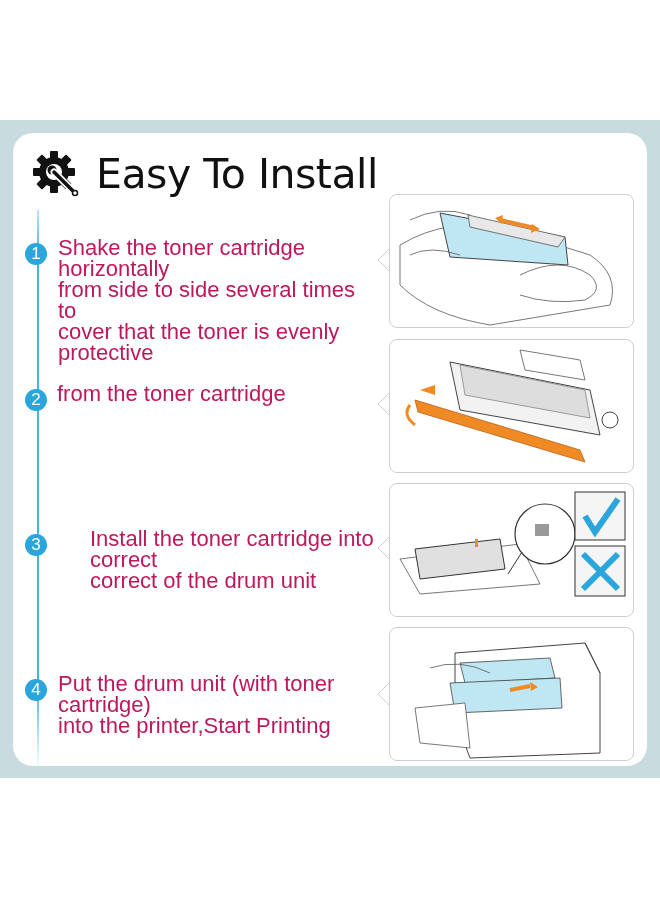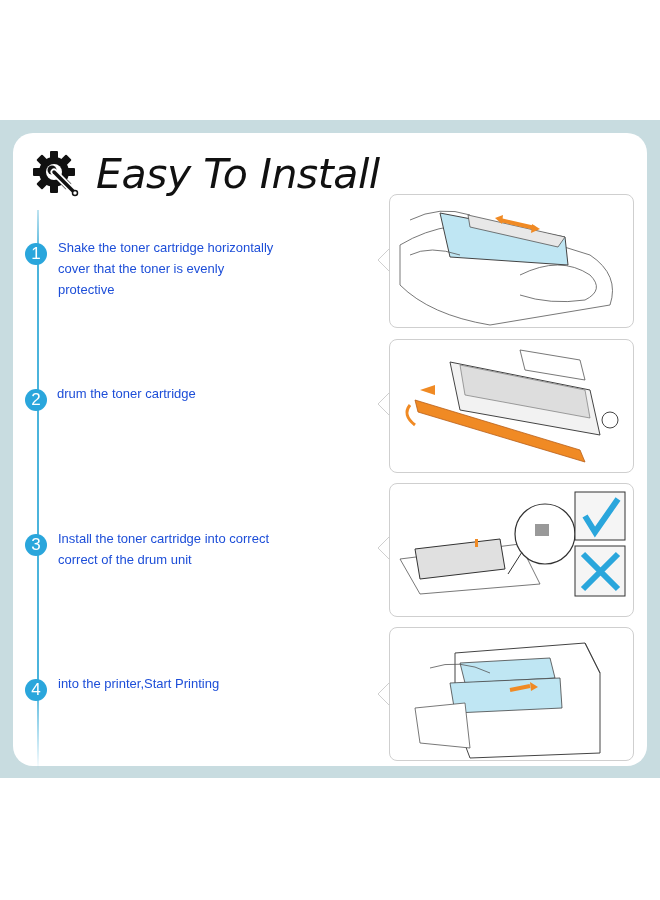--- a/index.html
+++ b/index.html
@@ -3,27 +3,27 @@
 <meta charset="utf-8">
 <style>
   html, body { margin:0; padding:0; }
   body { width:660px; height:900px; background:#ffffff; position:relative; overflow:hidden;
          font-family:"Liberation Sans", sans-serif; }
   .band { position:absolute; left:0; top:120px; width:660px; height:658px; background:#c8dce0; }
   .card { position:absolute; left:13px; top:133px; width:634px; height:633px; background:#ffffff;
           border-radius:20px; }
   .title-row { position:absolute; left:30px; top:146px; height:56px; display:flex; align-items:center; }
   .title-icon { width:52px; height:52px; margin-right:14px; }
-  .title { font-family:"DejaVu Sans", sans-serif; font-size:41px; color:#111; letter-spacing:-0.5px;font-style:italic; }
+  .title { font-family:"DejaVu Sans", sans-serif; font-size:41px; color:#111; letter-spacing:-0.5px; }
   .timeline { position:absolute; left:37px; top:210px; width:2px; height:560px;
               background:linear-gradient(#bfe3f0, #4bb4dc 8%, #4bb4dc 85%, rgba(75,180,220,0)); }
   .step { position:absolute; left:25px; }
   .badge { position:absolute; left:0; width:22px; height:22px; border-radius:50%; background:#2aa6dc;
            color:#fff; font-size:17px; line-height:22px; text-align:center; }
-  .step-text { position:absolute; left:33px; width:320px; font-size:13px; line-height:21px; color:#1d4ed8; }
+  .step-text { position:absolute; left:33px; width:320px; font-size:22px; line-height:21px; color:#be185d; }
   .panel { position:absolute; left:389px; width:243px; height:132px; border:1px solid #cfcfcf;
            border-radius:8px; background:#fff; overflow:hidden; }
   .pointer { position:absolute; left:378px; width:12px; height:24px; }
   .panel svg { width:100%; height:100%; }
 </style>
 </head>
 <body>
 
 <div class="band"></div>
 <div class="card"></div>
@@ -51,20 +51,21 @@
   </svg>
   <span class="title">Easy To Install</span>
 </div>
 
 <div class="timeline"></div>
 
 <div class="step" style="top:240px;">
   <div class="badge" style="top:3px;">1</div>
   <div class="step-text" style="top:-3px;">
     <div>Shake the toner cartridge horizontally</div>
+    <div>from side to side several times to</div>
     <div>cover that the toner is evenly</div>
     <div>protective</div>
   </div>
 </div>
 <svg class="pointer" style="top:248px;" viewBox="0 0 12 24">
     <path d="M12 0 L0 12 L12 24" fill="#fff" stroke="#cfcfcf"></path>
   </svg>
 <div class="panel" style="top:194px;">
   <svg viewBox="0 0 243 132">
     <path d="M10 50 Q60 20 120 35 L200 60 Q230 80 220 110 L100 130 Q40 120 10 90 Z" fill="none" stroke="#555" stroke-width="0.8"></path>
@@ -75,41 +76,41 @@
     <polygon points="105,23 113,20 112,29" fill="#f08a24"></polygon>
     <polygon points="150,34 142,29 141,38" fill="#f08a24"></polygon>
     <path d="M130 80 Q170 60 200 80 Q215 95 195 105 Q160 110 130 100" fill="#fff" stroke="#555" stroke-width="0.8"></path>
     <path d="M20 60 Q40 50 70 60" fill="none" stroke="#555" stroke-width="0.8"></path>
   </svg>
 </div>
 
 <div class="step" style="top:386px;">
   <div class="badge" style="top:3px;">2</div>
   <div class="step-text" style="top:-3px; left:32px;">
-    <div>drum the toner cartridge</div>
+    <div>from the toner cartridge</div>
   </div>
 </div>
 <svg class="pointer" style="top:392px;" viewBox="0 0 12 24">
     <path d="M12 0 L0 12 L12 24" fill="#fff" stroke="#cfcfcf"></path>
   </svg>
 <div class="panel" style="top:339px;">
   <svg viewBox="0 0 243 132">
     <path d="M60 22 L200 50 L210 95 L70 70 Z" fill="#f2f2f2" stroke="#444" stroke-width="1"></path>
     <path d="M70 25 L195 50 L200 78 L75 55 Z" fill="#ddd" stroke="#666" stroke-width="0.6"></path>
     <path d="M130 10 L190 20 L195 40 L135 30 Z" fill="#fff" stroke="#555" stroke-width="0.8"></path>
     <circle cx="220" cy="80" r="8" fill="#fff" stroke="#444"></circle>
     <path d="M25 60 L190 110 L195 122 L28 72 Z" fill="#f08a24" stroke="#b8601a" stroke-width="0.8"></path>
     <path d="M30 50 L45 45 L45 55 Z" fill="#f08a24"></path>
     <path d="M20 65 Q12 75 25 85" fill="none" stroke="#f08a24" stroke-width="3"></path>
   </svg>
 </div>
 
 <div class="step" style="top:531px;">
   <div class="badge" style="top:3px;">3</div>
-  <div class="step-text" style="top:-3px;">
+  <div class="step-text" style="top:-3px;margin-left:32px;">
     <div>Install the toner cartridge into correct</div>
     <div>correct of the drum unit</div>
   </div>
 </div>
 <svg class="pointer" style="top:536px;" viewBox="0 0 12 24">
     <path d="M12 0 L0 12 L12 24" fill="#fff" stroke="#cfcfcf"></path>
   </svg>
 <div class="panel" style="top:483px;">
   <svg viewBox="0 0 243 132">
     <path d="M10 75 L130 60 L150 100 L30 110 Z" fill="#fff" stroke="#555" stroke-width="0.8"></path>
@@ -121,20 +122,21 @@
     <rect x="185" y="8" width="50" height="48" fill="#f5f5f5" stroke="#333" stroke-width="1"></rect>
     <path d="M195 32 L205 48 L228 15" fill="none" stroke="#2aa6dc" stroke-width="6"></path>
     <rect x="185" y="62" width="50" height="50" fill="#f5f5f5" stroke="#333" stroke-width="1"></rect>
     <path d="M193 70 L228 105 M228 70 L193 105" stroke="#2aa6dc" stroke-width="6"></path>
   </svg>
 </div>
 
 <div class="step" style="top:676px;">
   <div class="badge" style="top:3px;">4</div>
   <div class="step-text" style="top:-3px;">
+    <div>Put the drum unit (with toner cartridge)</div>
     <div>into the printer,Start Printing</div>
   </div>
 </div>
 <svg class="pointer" style="top:682px;" viewBox="0 0 12 24">
     <path d="M12 0 L0 12 L12 24" fill="#fff" stroke="#cfcfcf"></path>
   </svg>
 <div class="panel" style="top:627px;">
   <svg viewBox="0 0 243 132">
     <path d="M65 25 L195 15 L210 45 L210 125 L80 130 L65 90 Z" fill="#fff" stroke="#444" stroke-width="1"></path>
     <path d="M195 15 L210 45" stroke="#444"></path>

